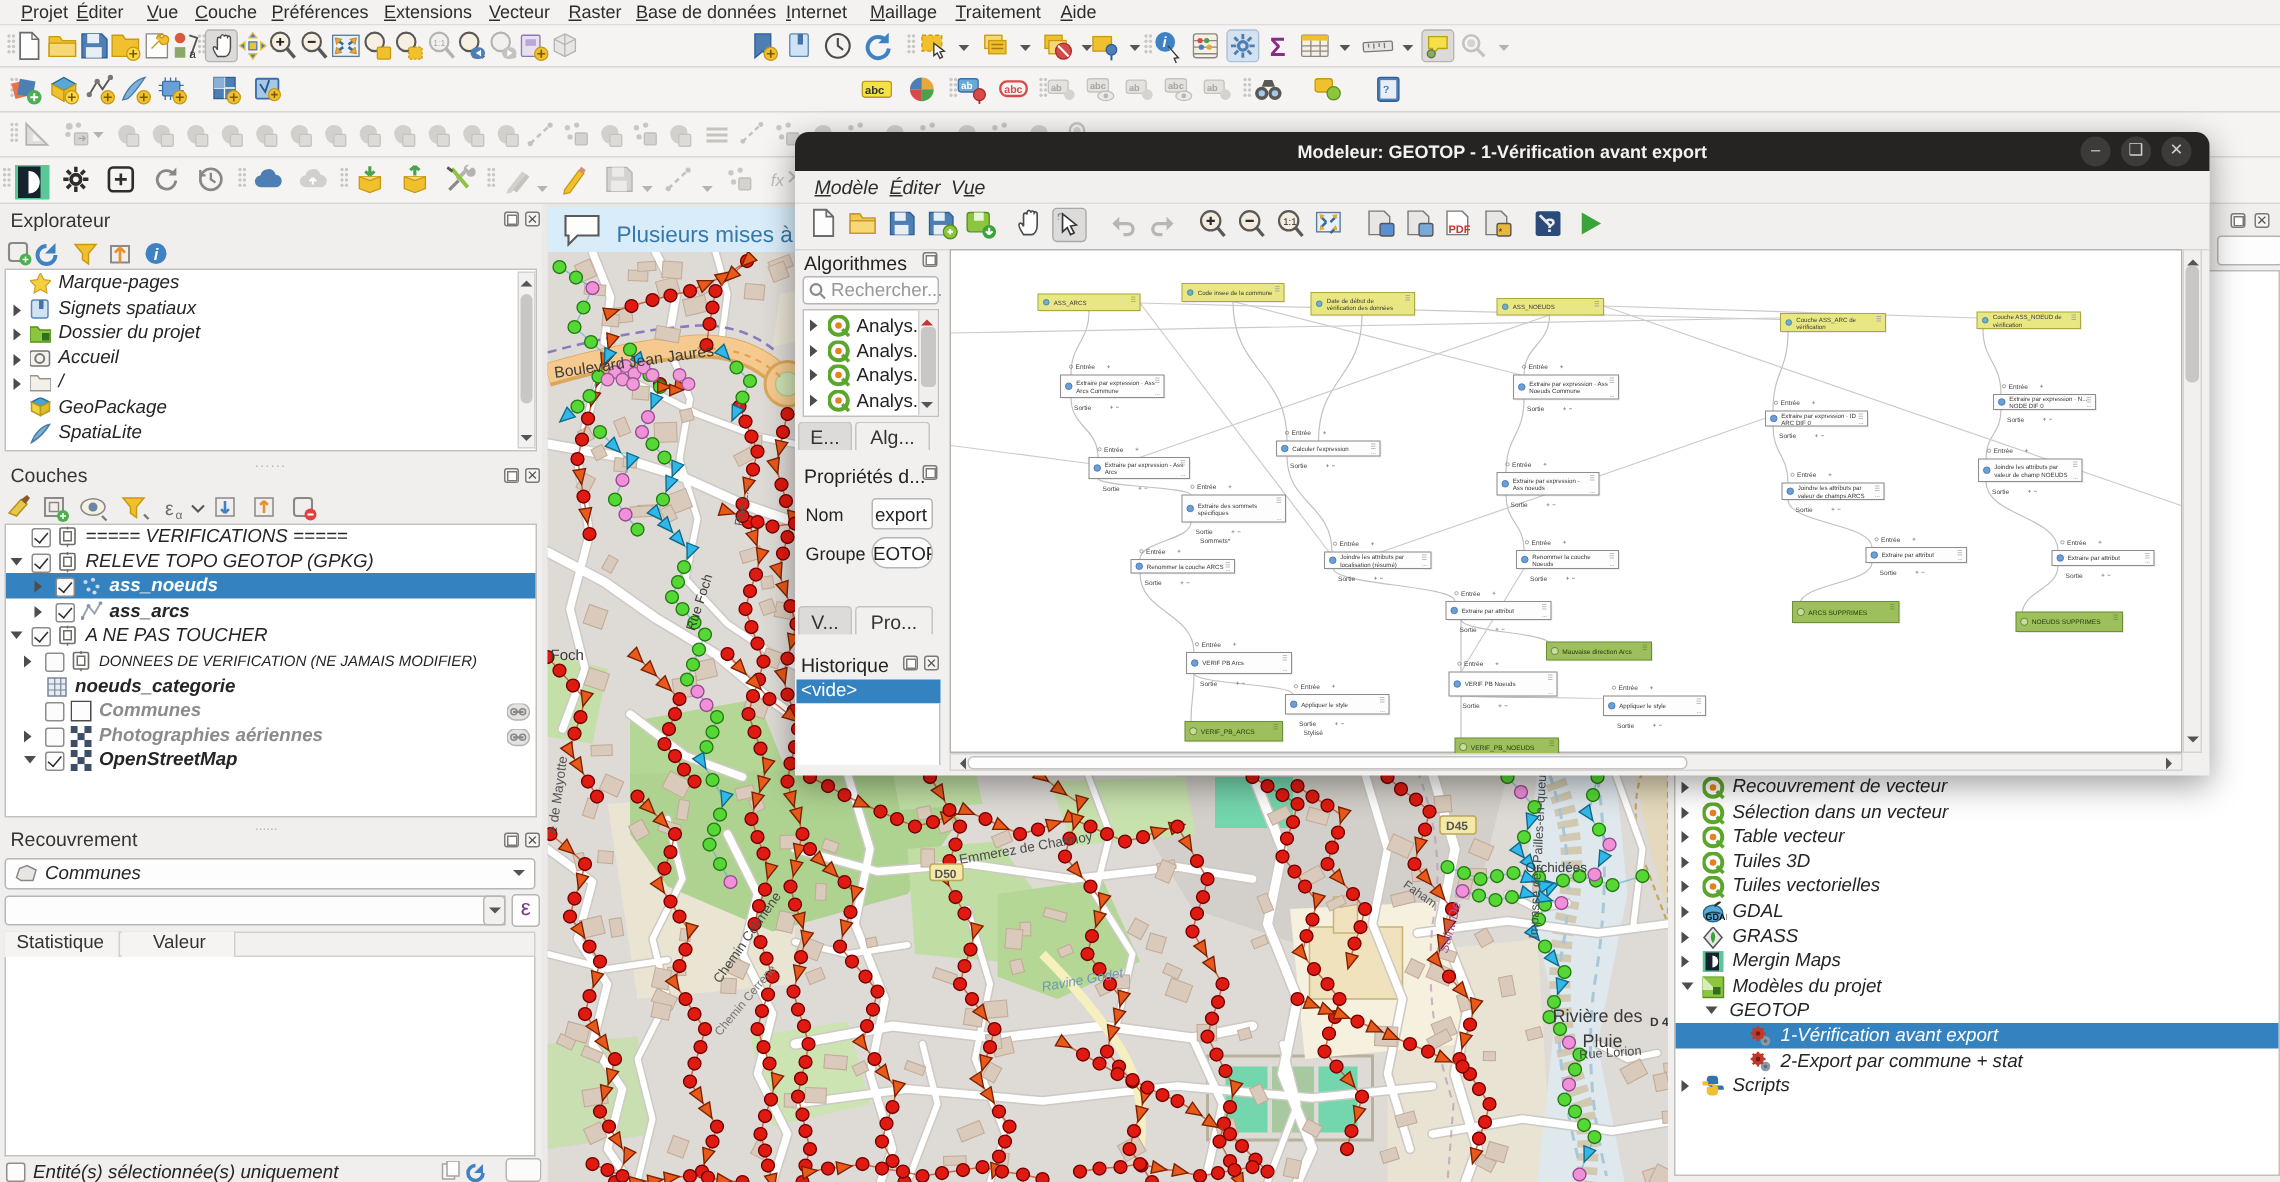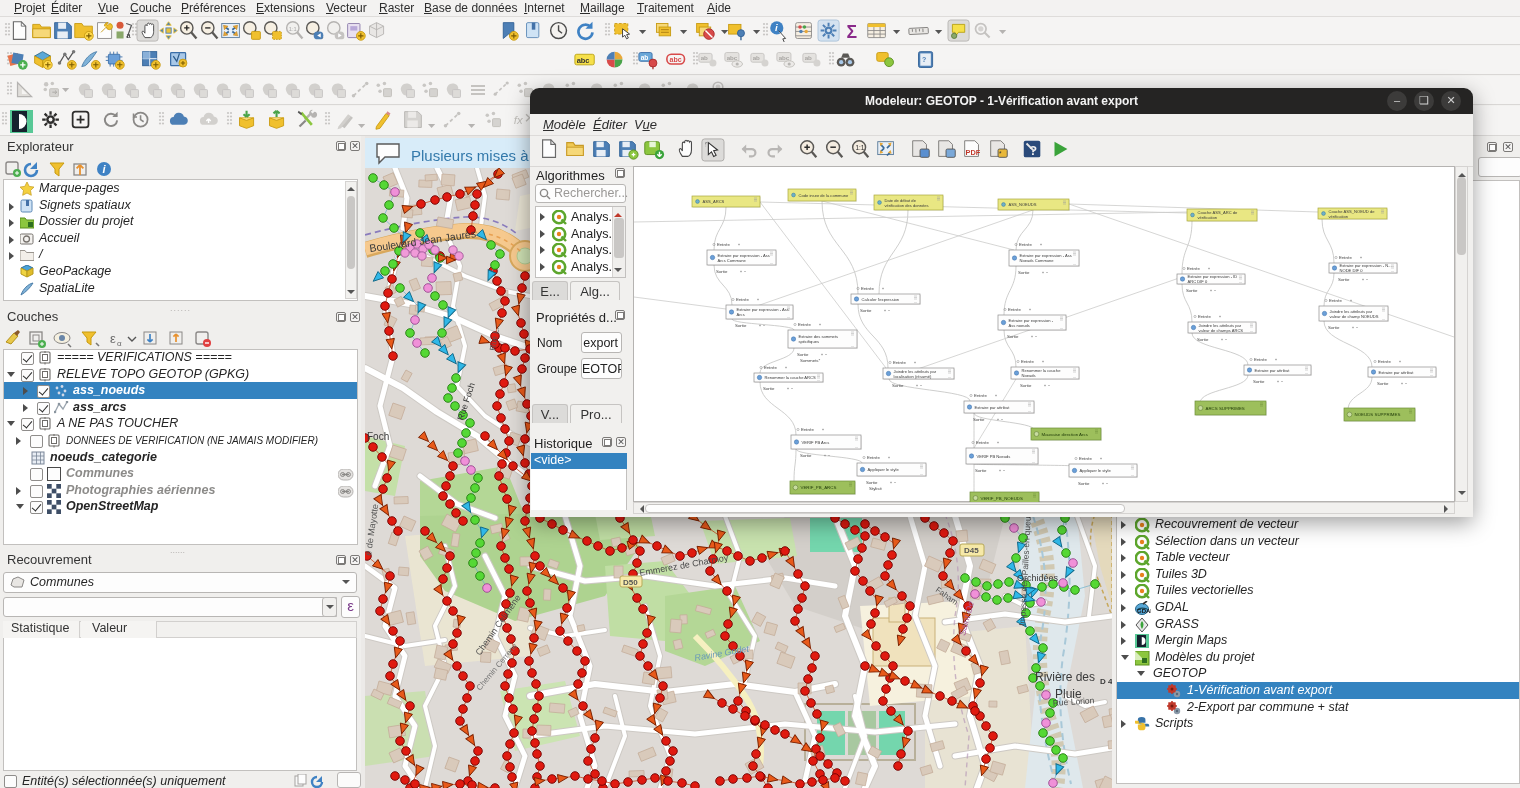--- a/index.html
+++ b/index.html
@@ -1816,21 +1816,21 @@
       <path d="M1 9l2-6 5-2 6 3-2 7H4z" fill="#e8e6e3" stroke="#8a8886"></path>
     </svg>
     <div class="trow" style="left:30px;top:575px;">Communes</div>
     <i class="darr" style="left:342px;top:580px"></i>
     <div class="combo" style="left:3px;top:597px;width:334px;height:20px;border-radius:3px 0 0 3px"></div>
     <div class="combo" style="left:322px;top:597px;width:15px;height:20px;background:#f1f0ee;"></div>
     <i class="darr" style="left:326px;top:605px"></i>
     <div class="combo" style="left:341px;top:596px;width:19px;height:22px;color:#7a3a8a;font-size:15px;text-align:center;">ε</div>
     <div class="abs" style="left:3px;top:621px;width:354px;height:17px;background:#f2f1ef;border:1px solid #d2d0ce;"></div>
     <div class="abs" style="left:3px;top:621px;width:77px;height:17px;background:#f5f4f2;border-right:1px solid #d2d0ce;font-size:12.5px;color:#333;padding-left:8px;">Statistique</div>
-    <div class="abs" style="left:81px;top:621px;width:76px;height:17px;background:#f5f4f2;border-right:1px solid #d2d0ce;font-size:12.5px;color:#333;padding-left:11px;">Valeur</div>
+    <div class="abs" style="left:81px;top:621px;width:76px;height:17px;background:#f5f4f2;border-right:1px solid #d2d0ce;font-size:12.5px;color:#333;padding-left:21px;">Valeur</div>
     <div class="white abs" style="left:3px;top:638px;width:354px;height:133px;border-top:none;"></div>
     <span class="cb" style="left:4px;top:775px"></span>
     <div class="trow" style="left:22px;top:774px;font-size:12.5px;">Entité(s) sélectionnée(s) uniquement</div>
     <svg class="abs" style="left:293px;top:774px" width="40" height="14">
       <rect x="2" y="2" width="8" height="10" fill="#f8f8f8" stroke="#a5a3a1"></rect>
       <rect x="5" y="0" width="8" height="10" fill="#fdfdfd" stroke="#a5a3a1"></rect>
       <path d="M24 3a5 5 0 1 0 5 5" fill="none" stroke="#3f82c4" stroke-width="2.4"></path>
       <path d="M29 2v6h-6z" fill="#3f82c4"></path>
     </svg>
     <div class="combo" style="left:337px;top:772px;width:24px;height:16px;background:#fbfbfa;"></div>
@@ -2097,21 +2097,21 @@
     <div class="abs" style="left:84px;top:121px;width:0;height:0;border:4px solid transparent;border-bottom-color:#c0392b;"></div>
     <div class="abs" style="left:84px;top:180px;width:0;height:0;border:4px solid transparent;border-top-color:#555;"></div>
     <div class="abs" style="left:83.5px;top:130px;width:10px;height:40px;background:#c9c7c5;border-radius:3px;"></div>
     <div class="tab" style="left:2px;top:193px;width:36px;height:19px;background:#dcdbd9;line-height:19px;">E...</div>
     <div class="tab" style="left:40px;top:193px;width:50px;height:19px;background:#f1f0ee;line-height:19px;">Alg...</div>
     <div class="abs mtxt" style="left:6px;top:222px;font-size:13px;">Propriétés d...</div>
     <div class="fbtn" style="left:85px;top:222px"></div>
     <div class="abs mtxt" style="left:7px;top:248px;font-size:12px;">Nom</div>
     <div class="combo" style="left:51px;top:244px;width:41px;height:21px;font-size:12.5px;color:#222;line-height:20px;text-align:right;padding-right:3px;">export</div>
     <div class="abs mtxt" style="left:7px;top:274px;font-size:12px;">Groupe</div>
-    <div class="combo" style="left:51px;top:270px;width:41px;height:21px;font-size:12.5px;color:#222;line-height:20px;text-align:right;padding-right:3px;overflow:hidden;">EOTOP</div>
+    <div class="combo" style="left:51px;top:270px;width:41px;height:21px;font-size:12.5px;color:#222;line-height:20px;text-align:right;padding-right:3px;overflow:hidden;border-radius:10px;">EOTOP</div>
     <div class="tab" style="left:2px;top:316px;width:36px;height:19px;background:#dcdbd9;line-height:19px;">V...</div>
     <div class="tab" style="left:40px;top:316px;width:52px;height:19px;background:#f1f0ee;line-height:19px;">Pro...</div>
     <div class="abs mtxt" style="left:4px;top:348px;font-size:13px;">Historique</div>
     <div class="fbtn" style="left:72px;top:349px"></div>
     <div class="xbtn" style="left:86px;top:349px">✕</div>
     <div class="abs" style="left:1px;top:365px;width:96px;height:16px;background:#3483c0;color:#fff;font-size:12.5px;padding-left:3px;">&lt;vide&gt;</div>
     <div class="white abs" style="left:1px;top:381px;width:96px;height:41px;border:none;border-right:1px solid #c2c0be;"></div>
     <div class="abs" style="left:103px;top:78px;width:822px;height:336px;background:#fff;border:1px solid #b5b3b1;">
       <svg width="822" height="336" viewBox="0 0 822 336" style="position:absolute;left:0;top:0">
         <path d="M92 40C92 61.5,80 61.5,80 83" stroke="#c2c1c0" stroke-width=".8" fill="none"></path>

